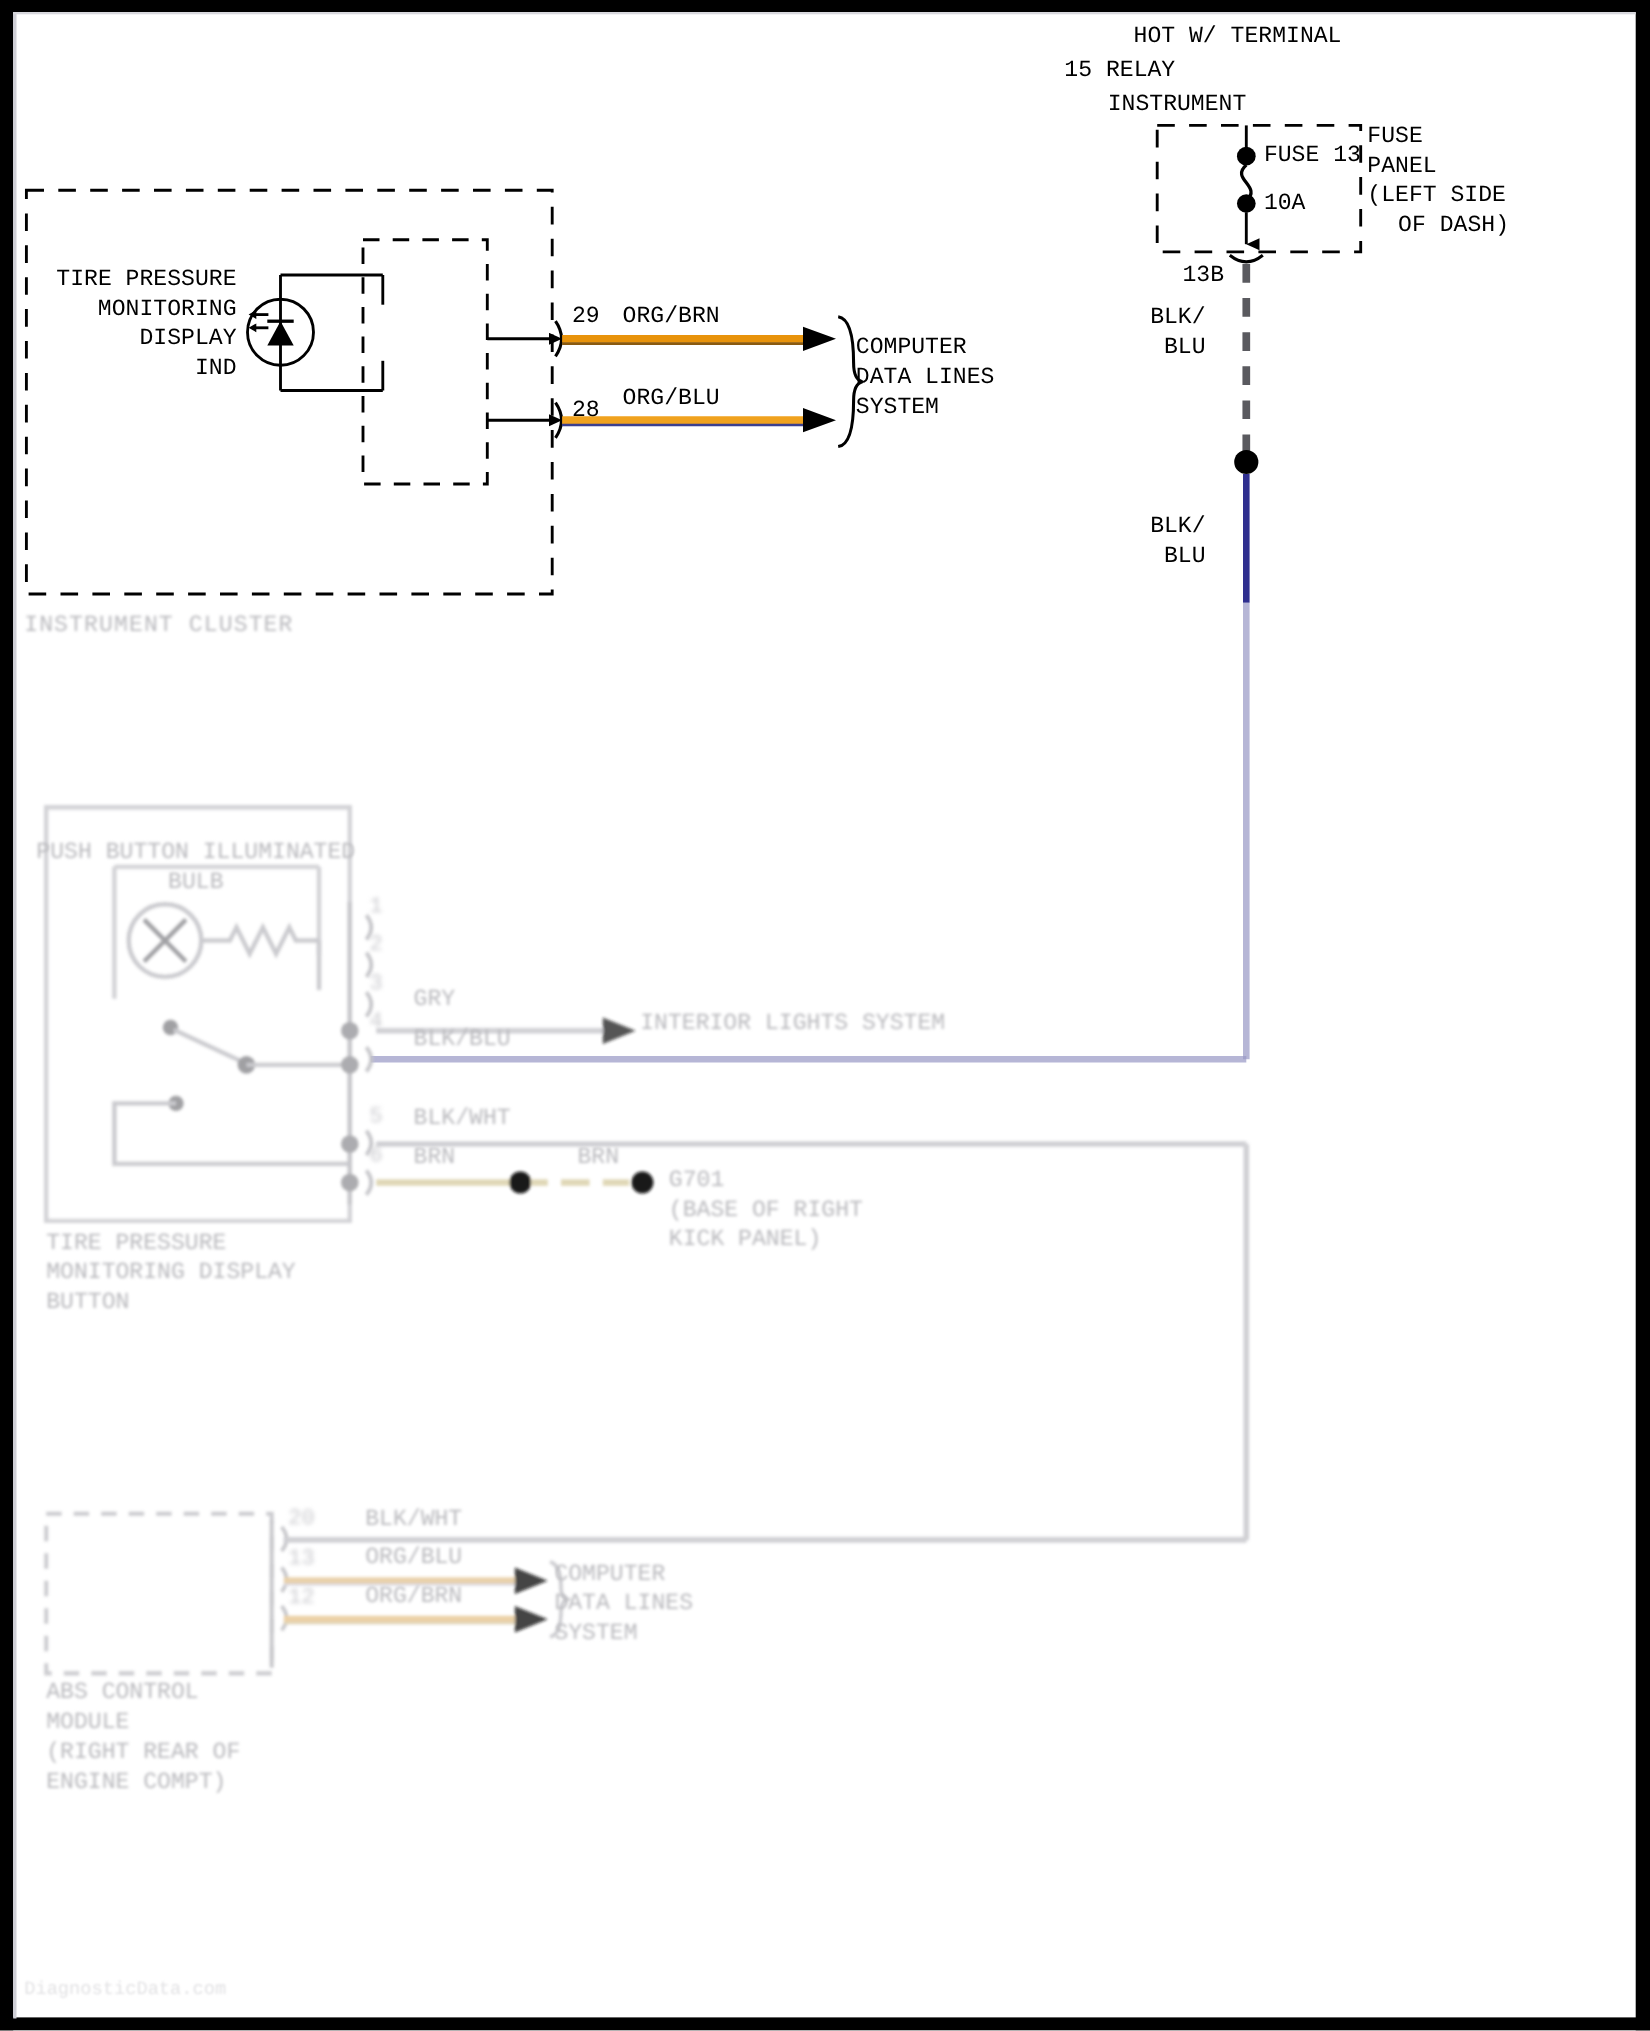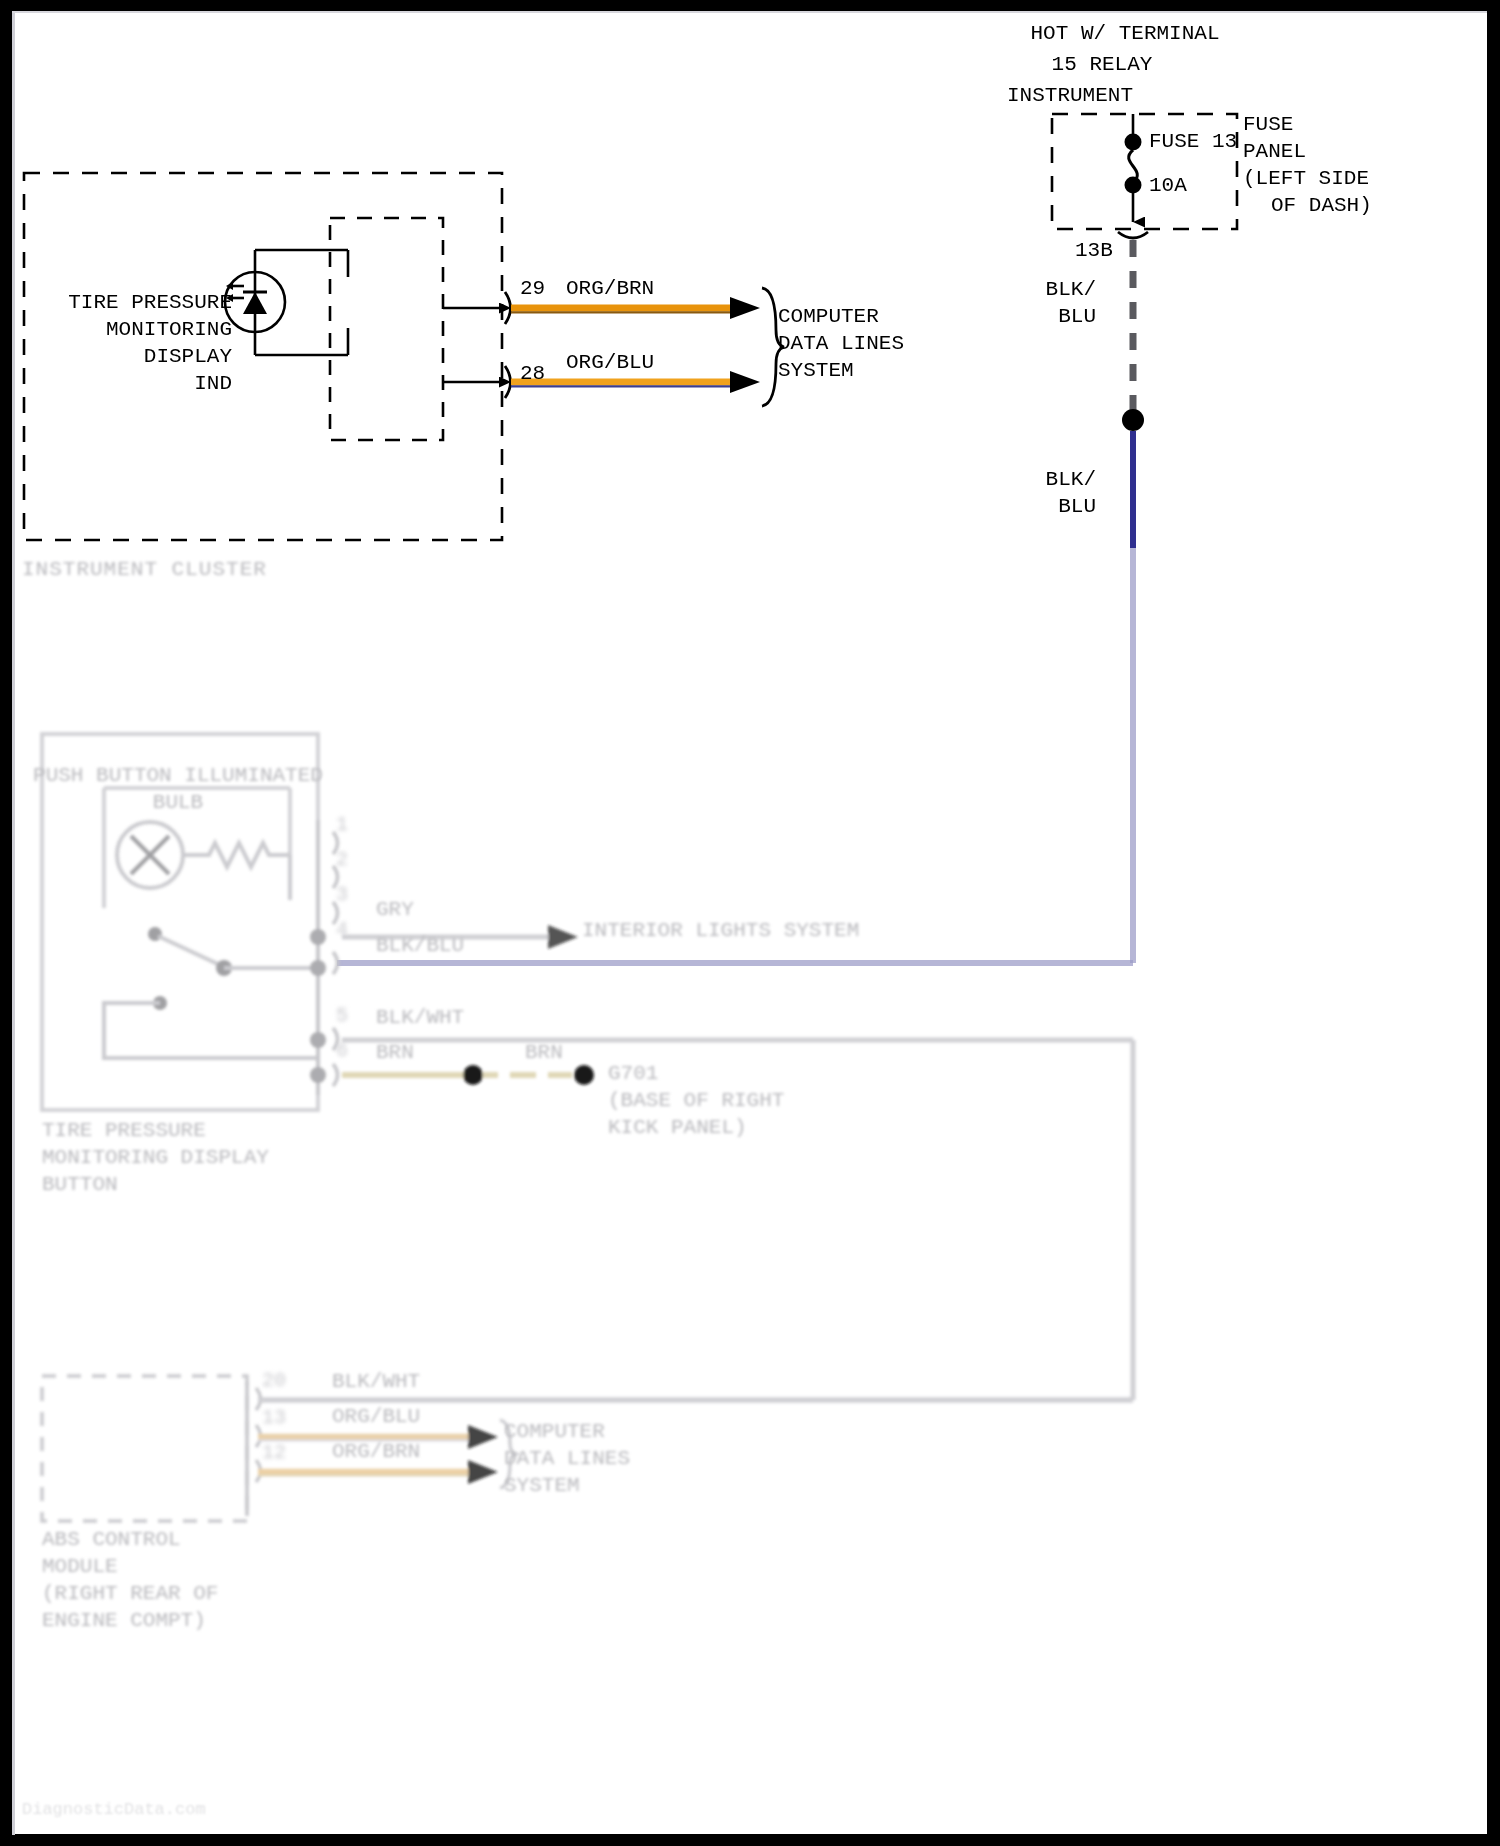--- a/index.html
+++ b/index.html
@@ -274,40 +274,40 @@
   </svg>
 
   <div class="frame-top"></div>
   <div class="frame-left"></div>
   <div class="frame-right"></div>
   <div class="frame-bottom"></div>
   <div class="frame-inner-l"></div>
   <div class="frame-inner-t"></div>
 
   <div class="lbl c" style="left:960px;top:20px;width:330px;">HOT W/ TERMINAL</div>
-  <div class="lbl c" style="left:992px;top:51px;width:220px;">15 RELAY</div>
+  <div class="lbl c" style="left:908px;top:51px;width:220px;">15 RELAY</div>
   <div class="lbl c" style="left:960px;top:82px;width:220px;">INSTRUMENT</div>
 
   <div class="lbl" style="left:1149px;top:128px;">FUSE 13</div>
   <div class="lbl" style="left:1149px;top:172px;">10A</div>
 
   <div class="lbl" style="left:1243px;top:111px;">FUSE</div>
   <div class="lbl" style="left:1243px;top:138px;">PANEL</div>
   <div class="lbl" style="left:1243px;top:165px;">(LEFT SIDE</div>
   <div class="lbl" style="left:1243px;top:192px;margin-left:28px;">OF DASH)</div>
 
   <div class="lbl" style="left:1075px;top:237px;">13B</div>
 
   <div class="lbl r" style="left:1000px;top:276px;width:96px;">BLK/
 BLU</div>
 
   <div class="lbl r" style="left:1000px;top:466px;width:96px;">BLK/
 BLU</div>
 
-  <div class="lbl r" style="left:27px;top:241px;width:205px;margin-top:48px;">TIRE PRESSURE
+  <div class="lbl r" style="left:10px;top:241px;width:205px;">TIRE PRESSURE
 MONITORING
 DISPLAY
 IND</div>
 
 
   <div class="lbl" style="left:520px;top:275px;">29</div>
   <div class="lbl" style="left:566px;top:275px;">ORG/BRN</div>
 
   <div class="lbl" style="left:520px;top:360px;">28</div>
   <div class="lbl" style="left:566px;top:349px;">ORG/BLU</div>

